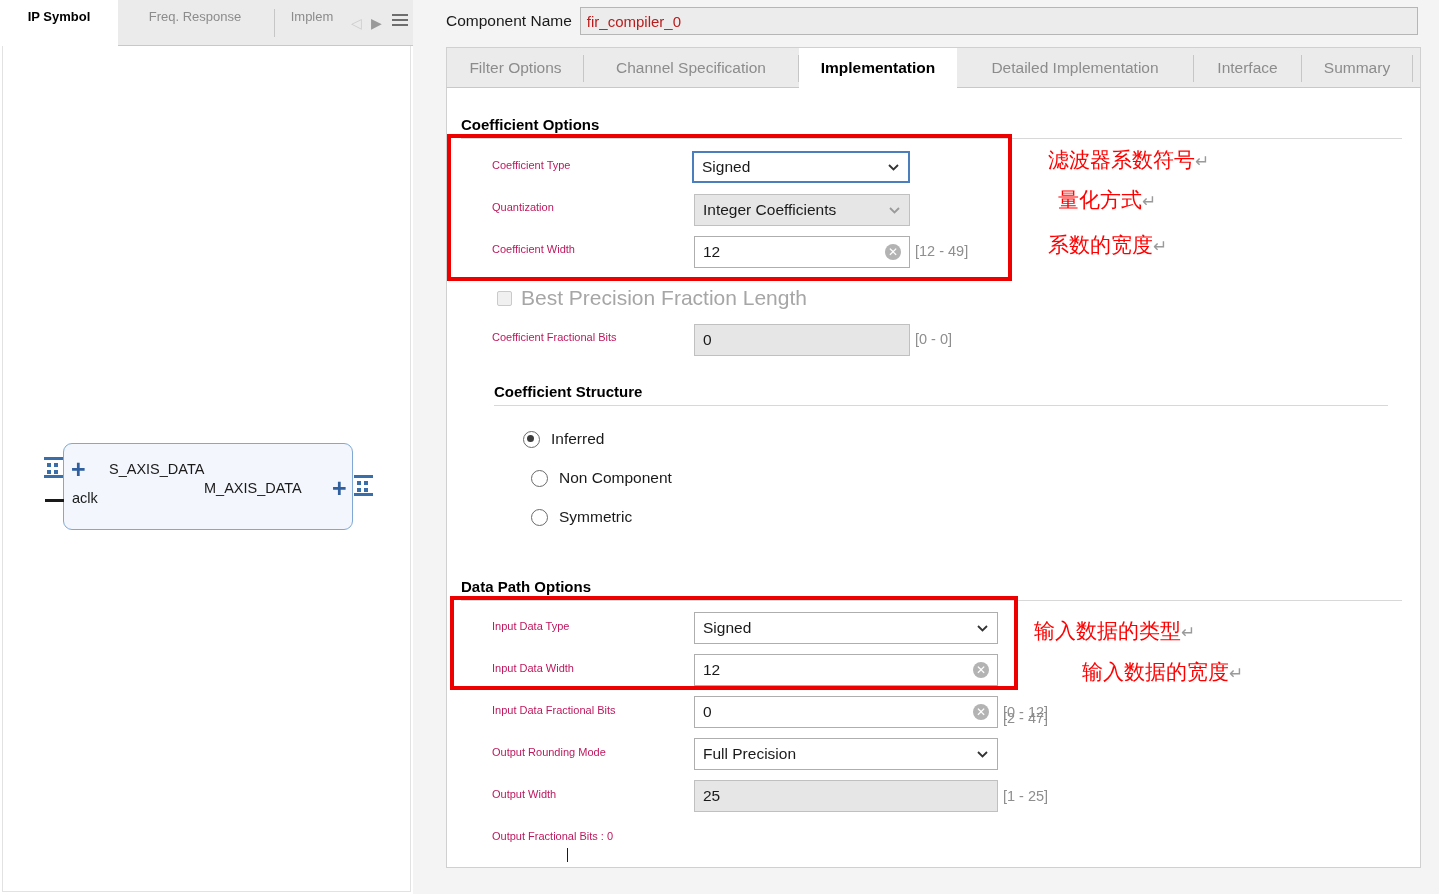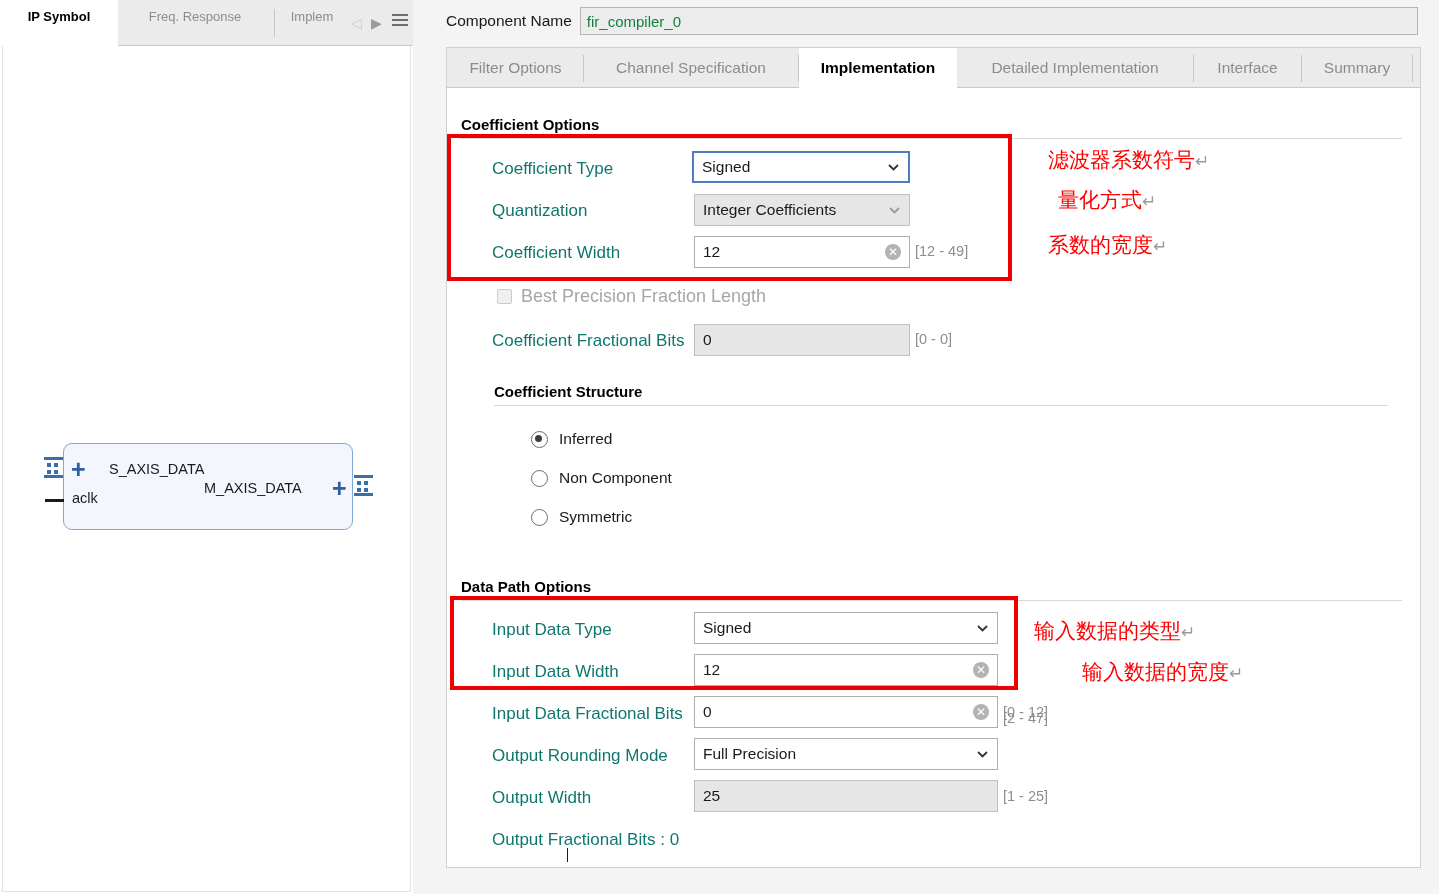--- a/index.html
+++ b/index.html
@@ -82,21 +82,21 @@
   .chkbox {
     width: 15px; height: 15px;
     border: 1px solid #9a9a9a;
     border-radius: 2px;
     background: #ffffff;
   }
   .chkbox.disabled {
     border-color: #cacaca;
     background: #f0f0f0;
   }
-  .chk-label { font-size: 18px; color: #1a1a1a; }
+  .chk-label { font-size: 21px; color: #1a1a1a; }
 
   .left-canvas {
     position: absolute;
     left: 2px; top: 46px;
     width: 409px; height: 846px;
     background: #ffffff;
     border: 1px solid #e2e2e2;
     border-top: none;
   }
 
@@ -153,21 +153,21 @@
     left: 16px; top: 7px;
     display: flex; align-items: center;
     gap: 8px;
   }
   .comp-label { font-size: 15.5px; color: #1a1a1a; }
   .comp-input {
     width: 838px; height: 28px;
     background: #ececec;
     border: 1px solid #b6b6b6;
     font-size: 15px;
-    color: #15803d;
+    color: #b91c1c;
     padding: 0 6px;
     display: flex; align-items: center;
   }
 
   .tabbar {
     position: absolute;
     left: 16px; top: 47px;
     width: 975px; height: 41px;
     background: #ebebeb;
     border: 1px solid #d0d0d0;
@@ -212,22 +212,22 @@
     white-space: nowrap;
   }
   .sec-rule {
     position: absolute;
     height: 1px;
     background: #d8d8d8;
   }
 
   .fld-label {
     position: absolute;
-    font-size: 17px;
-    color: #0f766e;
+    font-size: 11px;
+    color: #be185d;
     white-space: nowrap;
   }
 
   .combo {
     position: absolute;
     height: 32px;
     background: #ffffff;
     border: 1px solid #aeaeae;
     display: flex; align-items: center;
     padding: 8px 8px;
@@ -457,21 +457,21 @@
 
       <div class="fld-label" style="left:45px;top:243px;">Coefficient Fractional Bits</div>
       <div class="txtin disabled" style="left:247px;top:236px;width:216px;">
         <span>0</span>
       </div>
       <div class="range" style="left:468px;top:243px;">[0 - 0]</div>
 
       <div class="sec-title" style="left:47px;top:295px;">Coefficient Structure</div>
       <div class="sec-rule" style="left:47px;top:317px;width:894px;"></div>
 
-      <div class="radio-row" style="left:84px;top:342px;text-align:center;">
+      <div class="radio-row" style="left:76px;top:342px;text-align:center;">
         <span class="radio sel"></span>
         <span class="radio-lbl">Inferred</span>
       </div>
       <div class="radio-row" style="left:84px;top:381px;">
         <span class="radio"></span>
         <span class="radio-lbl">Non Component</span>
       </div>
       <div class="radio-row" style="left:84px;top:420px;">
         <span class="radio"></span>
         <span class="radio-lbl">Symmetric</span>

